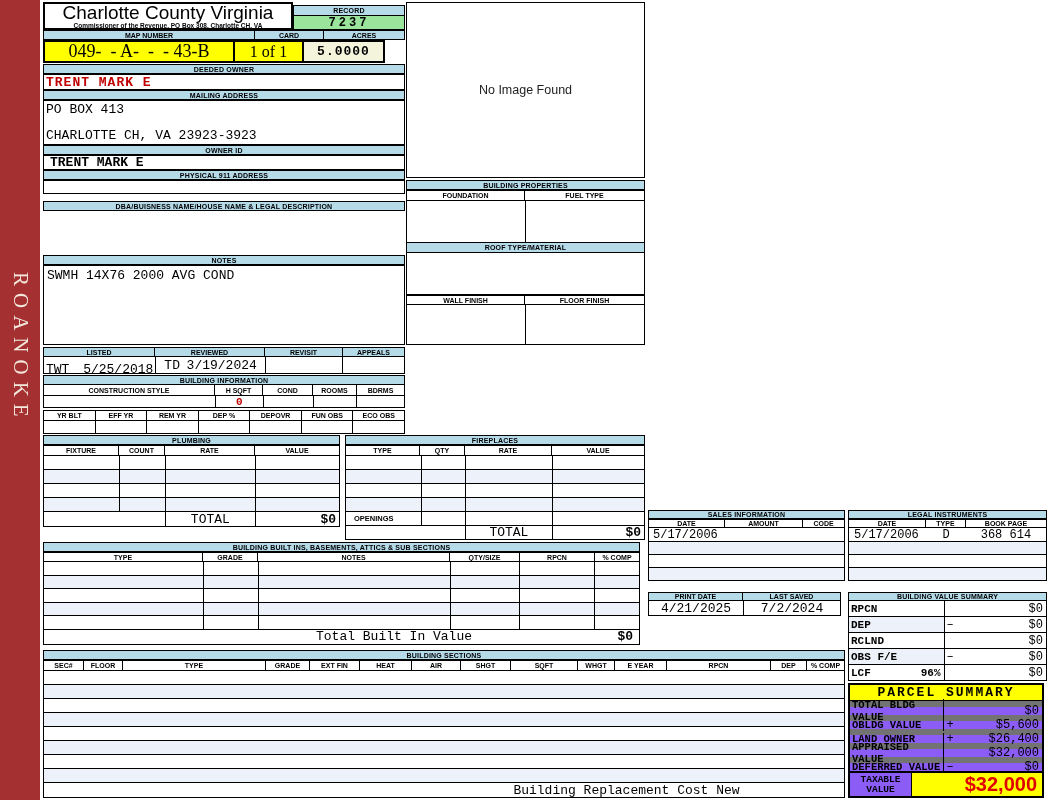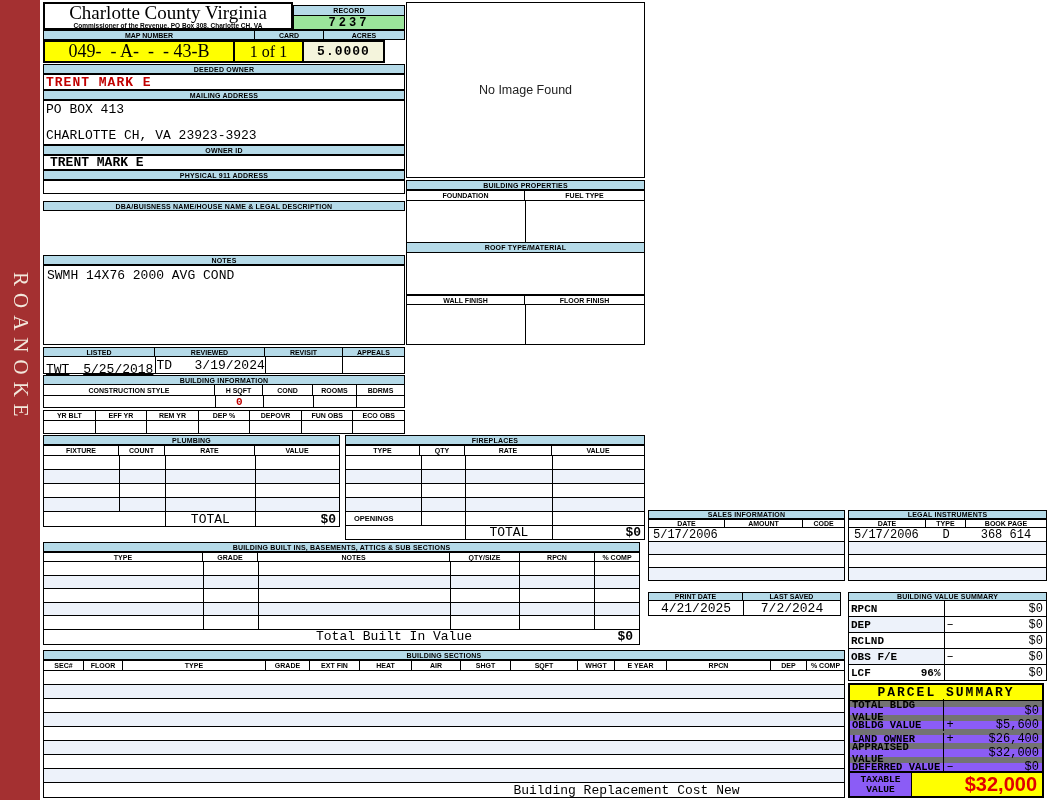--- a/index.html
+++ b/index.html
@@ -36,21 +36,21 @@
   .right { display:flex; align-items:center; justify-content:flex-end; }
   .center { display:flex; align-items:center; justify-content:center; }
   .left { display:flex; align-items:center; justify-content:flex-start; }
 
   #redstrip { left:0; top:0; width:40px; height:800px; background:#A43031; }
   #roanoke { position:absolute; left:8px; top:272px; writing-mode:vertical-rl;
              font-family:"Liberation Serif", serif; font-size:21px; letter-spacing:7px;
              color:#F2E8DC; }
 
   #hdrbox { left:43px; top:2px; width:250px; height:28px; border:2px solid #000; background:#fff; text-align:center; }
-  #county { font-family:Liberation Serif, serif; font-size:19px; line-height:18px; }
+  #county { font-family:Liberation Sans, sans-serif; font-size:19px; line-height:18px; }
   #commish { font-size:6.5px; font-weight:bold; line-height:7px; }
 
   #recordblk { left:293px; top:5px; width:112px; }
   #recordstrip { height:11px; }
   #recordval { height:14px; background:#9BE49B; border:1px solid #000; border-top:none;
                font-weight:bold; font-size:12px; letter-spacing:3px; }
 
   .yellow { background:#FFFF00; }
   .cream { background:#F4F4DC; }
   #maprow { left:43px; top:30px; width:362px; }
@@ -146,25 +146,25 @@
   </div>
 
   <div class="abs" style="left:43px;top:347px;width:362px;">
     <div class="bcells" style="height:10px;">
       <div style="width:112px;">LISTED</div>
       <div style="width:110px;">REVIEWED</div>
       <div style="width:78px;">REVISIT</div>
       <div style="width:62px;">APPEALS</div>
     </div>
     <div class="drow" style="height:17px;">
-      <div class="val13" style="width:112px;display:flex;align-items:center;justify-content:space-between;padding:12px 2px;text-decoration:underline;">
+      <div class="val13" style="width:112px;display:flex;align-items:center;justify-content:space-between;padding:12px 2px;">
         <span>TWT</span>
         <span>5/25/2018</span>
       </div>
-      <div class="val13" style="width:110px;display:flex;align-items:center;justify-content:space-between;padding:0 0;">
+      <div class="val13" style="width:110px;display:flex;align-items:center;justify-content:space-between;padding:0 8px;">
         <span>TD</span>
         <span>3/19/2024</span>
       </div>
       <div style="width:78px;"></div>
       <div style="width:62px;"></div>
     </div>
   </div>
 
   <div class="abs" style="left:43px;top:375px;width:362px;">
     <div class="strip" style="height:10px;">BUILDING INFORMATION</div>

